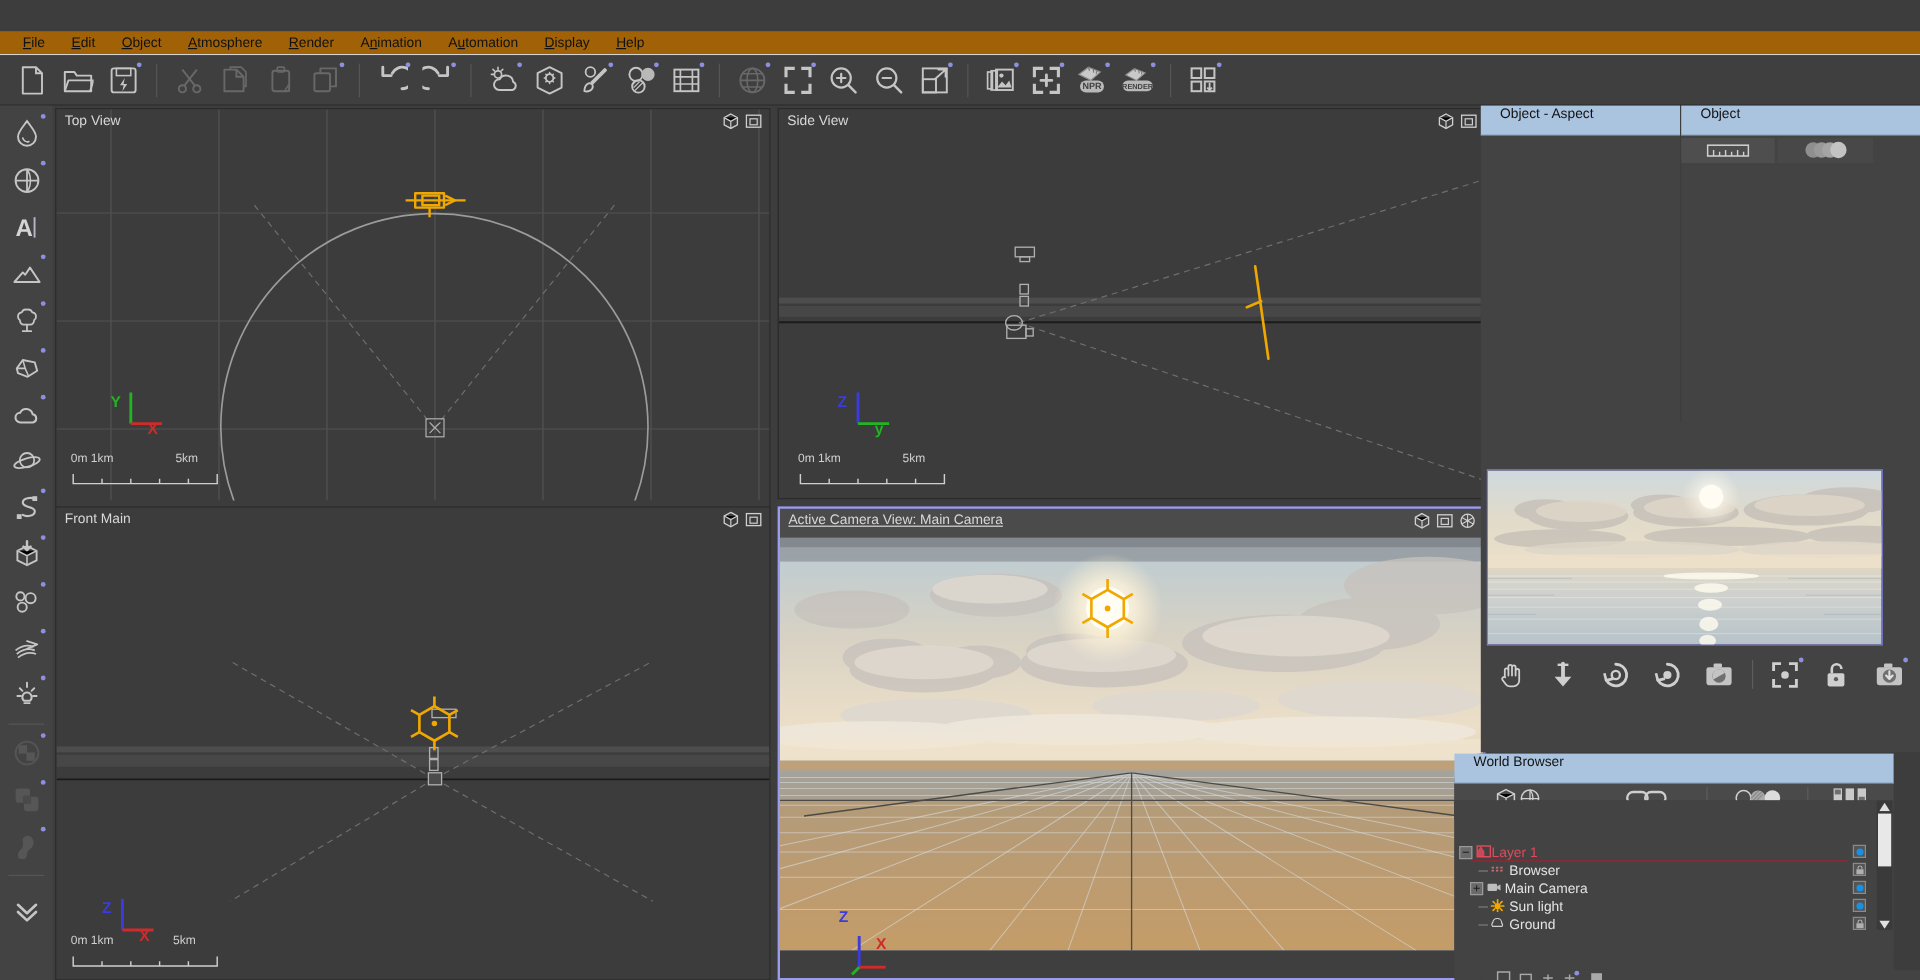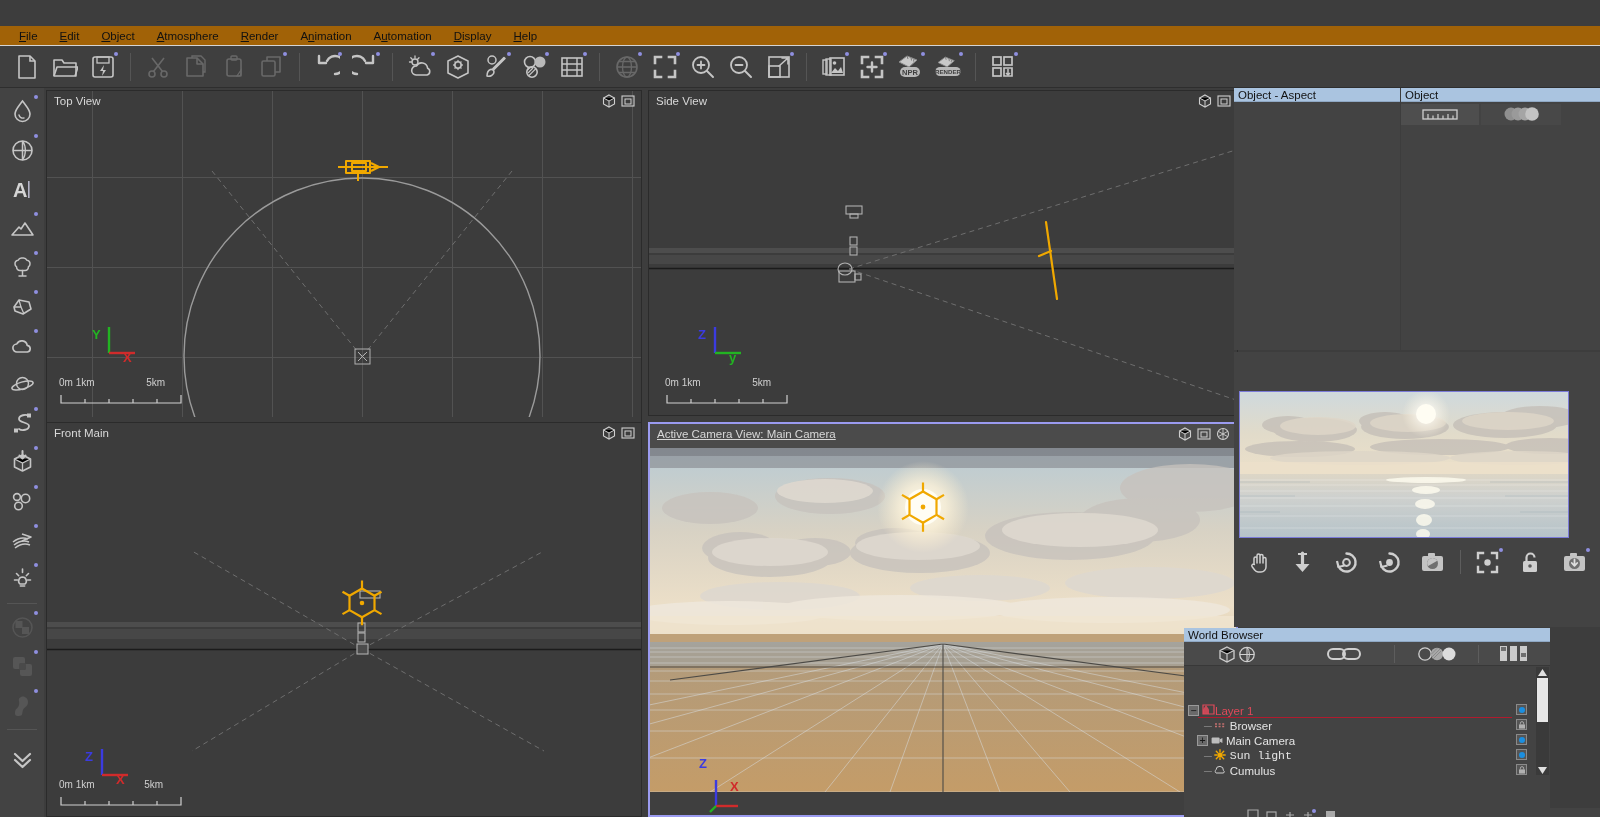--- a/index.html
+++ b/index.html
@@ -89,22 +89,22 @@
     position:absolute; top:3px; z-index:6; display:flex; gap:5px; right:6px;
   }
   .vp.sel { border:2px solid #9b9bf0; }
   .vp-scale {
     position:absolute; z-index:6; font-size:10px; color:#d0d0d0; white-space:nowrap;
   }
   .axis-lbl { position:absolute; font-size:13px; font-weight:bold; z-index:6; }
 
   
   .panel-title {
-    height:14px; background:#aac4e0; color:#121212; font-size:11.5px;
-    padding-left:4px; line-height:15px; border-bottom:1px solid #8fa8c4;
+    height:25px; background:#aac4e0; color:#121212; font-size:11.5px;
+    padding-left:16px; line-height:15px; border-bottom:1px solid #8fa8c4;
     white-space:nowrap; overflow:hidden;
   }
   .rpanel { position:absolute; background:#434343; }
 
   .cc-nav {
     height:19px; background:#4a4a4a; display:flex; align-items:center;
     font-size:11.5px; color:#e0e0e0; position:relative;
   }
   .cc-thumb {
     position:absolute; border:1px solid #7b7bd8;
@@ -940,21 +940,21 @@
         <svg width="25" height="25" viewBox="0 0 25 25">
             <rect x="2" y="6" width="21" height="15" rx="2" fill="#c4c4c4"></rect>
             <circle cx="12.5" cy="13.5" r="5.5" fill="#6f6f6f"></circle>
             <path d="M12.5 9.5v5.5M9.8 13l2.7 2.8 2.7-2.8" fill="none" stroke="#dedede" stroke-width="1.8" stroke-linecap="round" stroke-linejoin="round"></path>
             <rect x="8" y="3" width="7" height="3.5" rx="1" fill="#c4c4c4"></rect>
           </svg>
       </div>
     </div>
   </div>
 
-  <div class="rpanel" style="left:1184px; top:628px; width:366px; height:189px;border-radius:23px;">
+  <div class="rpanel" style="left:1212px; top:628px; width:366px; height:189px;border-radius:23px;">
     <div class="panel-title">World Browser</div>
 
     <div class="wb-toolbar">
       <div class="wb-group" style="width:110px;">
         <svg width="44" height="18" viewBox="0 0 44 18">
             <path d="M10 2l7 3.6v7.8L10 17l-7-3.6V5.6z" fill="none" stroke="#cfcfcf" stroke-width="1.3"></path>
             <path d="M3 5.6L10 9l7-3.4M10 9v8" stroke="#cfcfcf" stroke-width="1.1"></path>
             <circle cx="30" cy="9.5" r="7.2" fill="none" stroke="#cfcfcf" stroke-width="1.3"></circle>
             <path d="M22.8 9.5h14.4M30 2.3v14.4" stroke="#cfcfcf" stroke-width="1.1"></path>
             <path d="M30 2.3a7 9.5 0 0 1 0 14.4" fill="none" stroke="#cfcfcf" stroke-width="1"></path>
@@ -1035,34 +1035,34 @@
         </div>
 
       <div class="wb-row" style="position:absolute;left:0;top:81px;width:352px;padding-left:20px;">
         <span class="tree-tick">─</span>
         <span style="display:inline-block;width:12px;">
           <svg width="12" height="11" viewBox="0 0 12 11">
               <circle cx="6" cy="6" r="2.6" fill="#f0a800"></circle>
               <path d="M6 0.8v2M6 9.2v2M0.8 6h2M9.2 6h2M2.3 2.3l1.4 1.4M9.7 2.3L8.3 3.7M2.3 9.7l1.4-1.4M9.7 9.7L8.3 8.3" stroke="#f0a800" stroke-width="1.4" stroke-linecap="round"></path>
             </svg>
         </span>
-        <span style="margin-left:4px;font-family:Liberation Mono, monospace;">Sun light</span>
+        <span style="margin-left:4px;">Sun light</span>
       </div>
       <div class="wb-flag" style="left:332px; top:82px;">
           <span class="dotblue"></span>
         </div>
 
       <div class="wb-row" style="position:absolute;left:0;top:96px;width:352px;padding-left:20px;">
         <span class="tree-tick">─</span>
         <span style="display:inline-block;width:12px;">
           <svg width="12" height="9" viewBox="0 0 12 9">
               <path d="M2 7a2 2 0 0 1 0-3.2A3 3 0 0 1 9.4 4.4 1.7 1.7 0 0 1 9.6 7z" fill="none" stroke="#cfcfcf" stroke-width="1"></path>
             </svg>
         </span>
-        <span style="margin-left:4px;">Cumulus</span>
+        <span style="margin-left:4px;">Ground</span>
       </div>
       <div class="wb-flag" style="left:332px; top:97px;">
         <svg width="8" height="8" viewBox="0 0 8 8">
             <rect x="1" y="3.4" width="6" height="4.2" fill="#b0b0b0"></rect>
             <path d="M2.4 3.4V2.2a1.6 1.6 0 0 1 3.2 0v1.2" fill="none" stroke="#b0b0b0" stroke-width="0.9"></path>
           </svg>
       </div>
 
       <div class="scrollbar" style="left:352px; top:0; height:108px;">
         <div class="sb-arrow">

